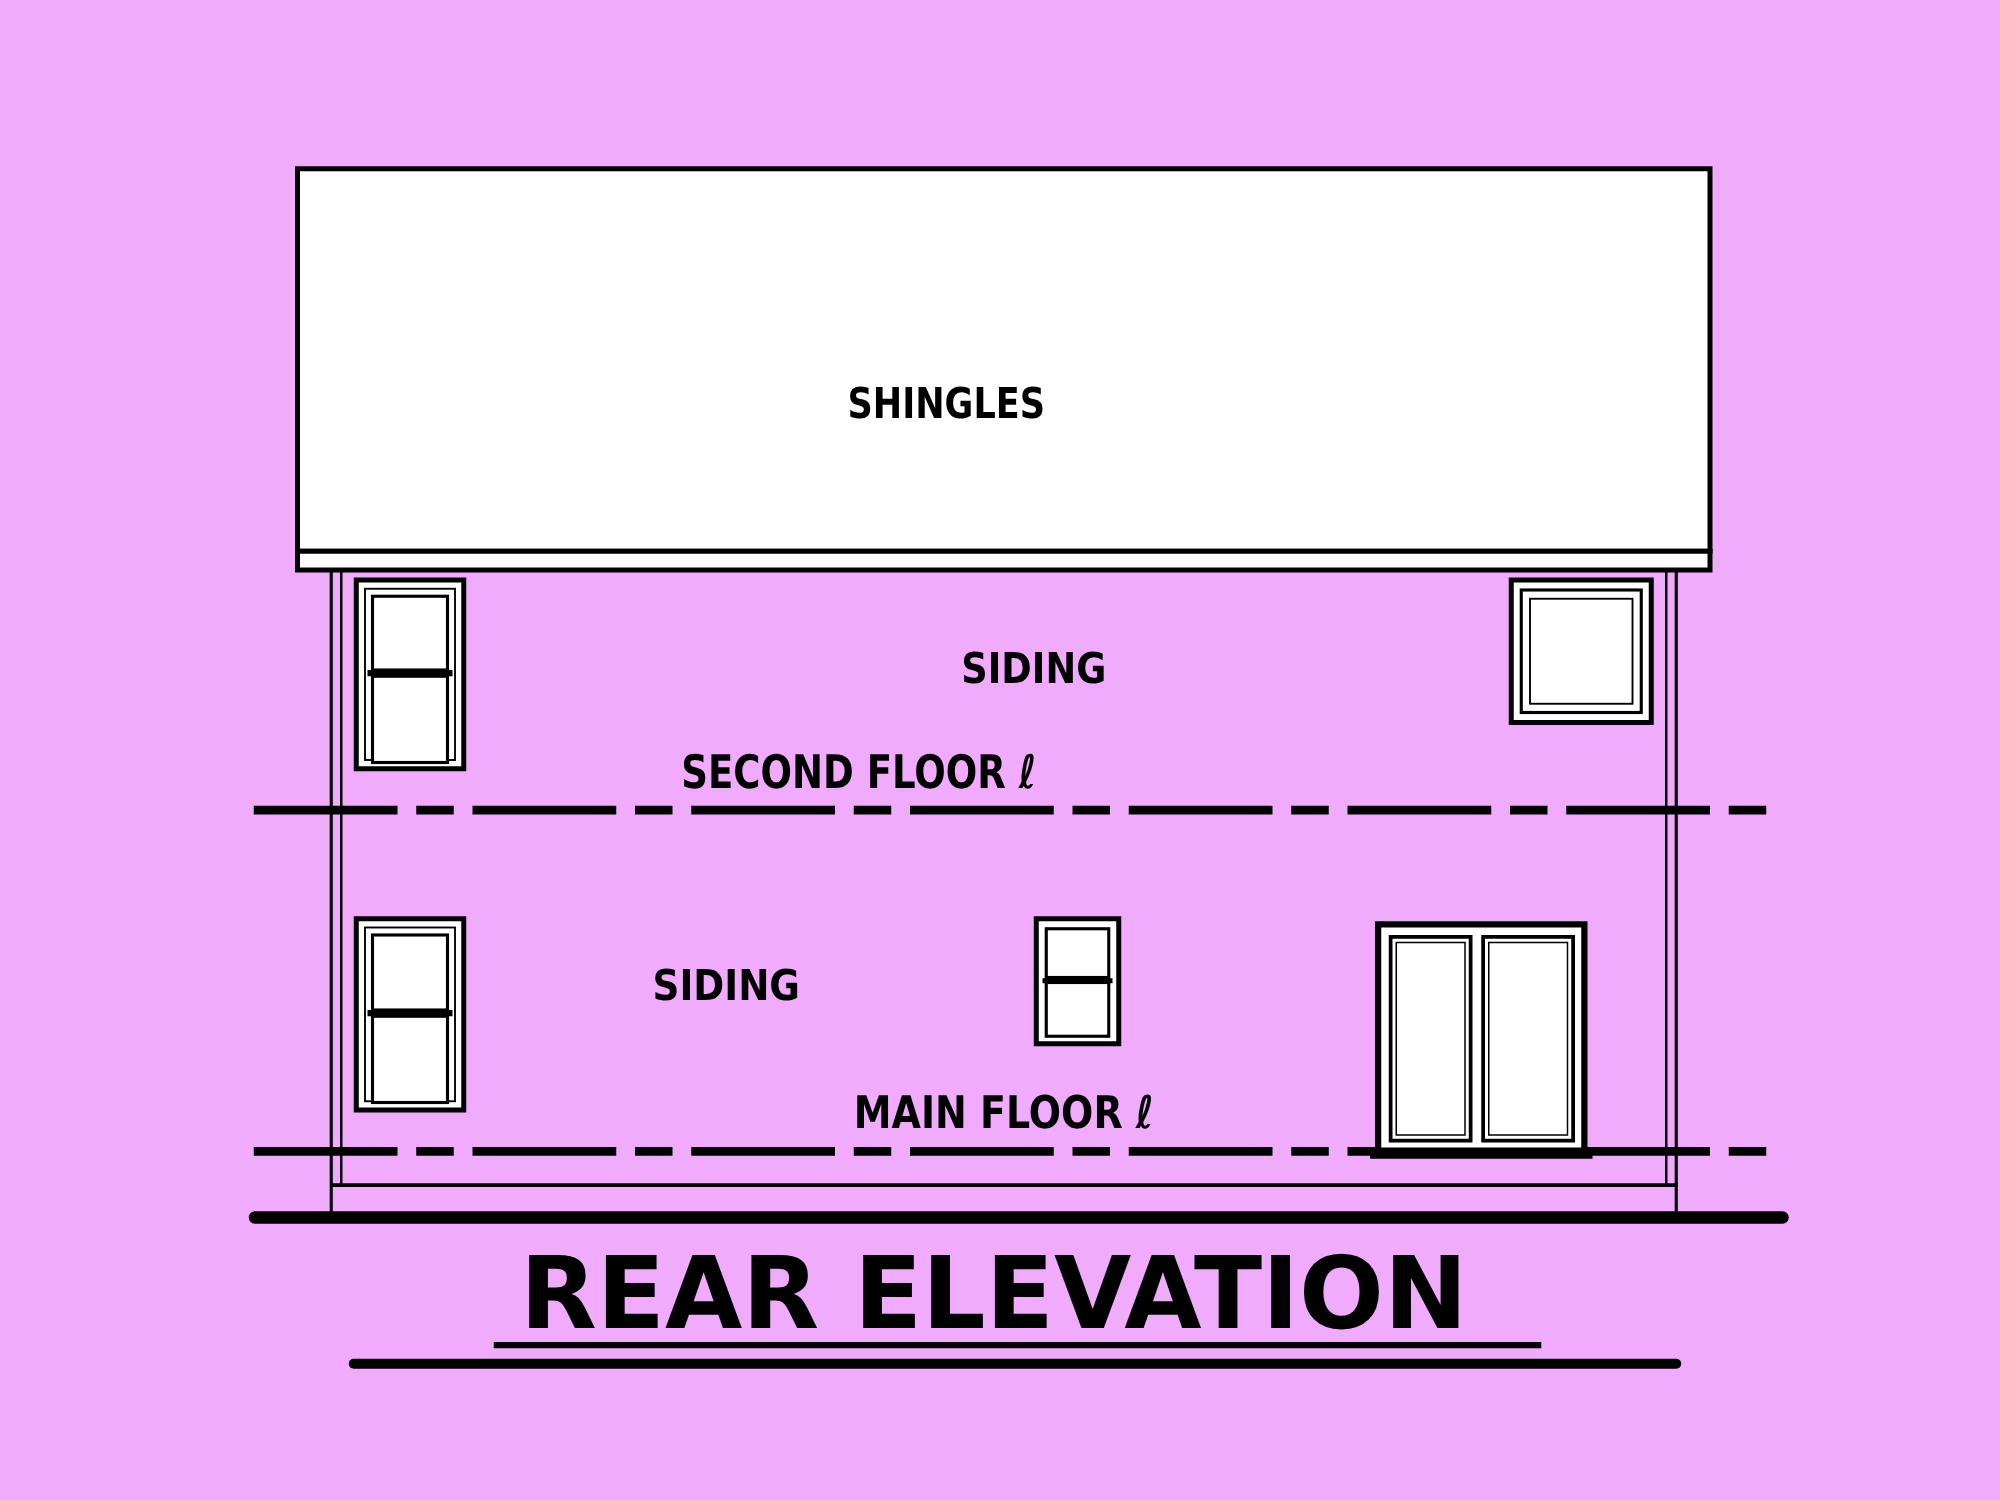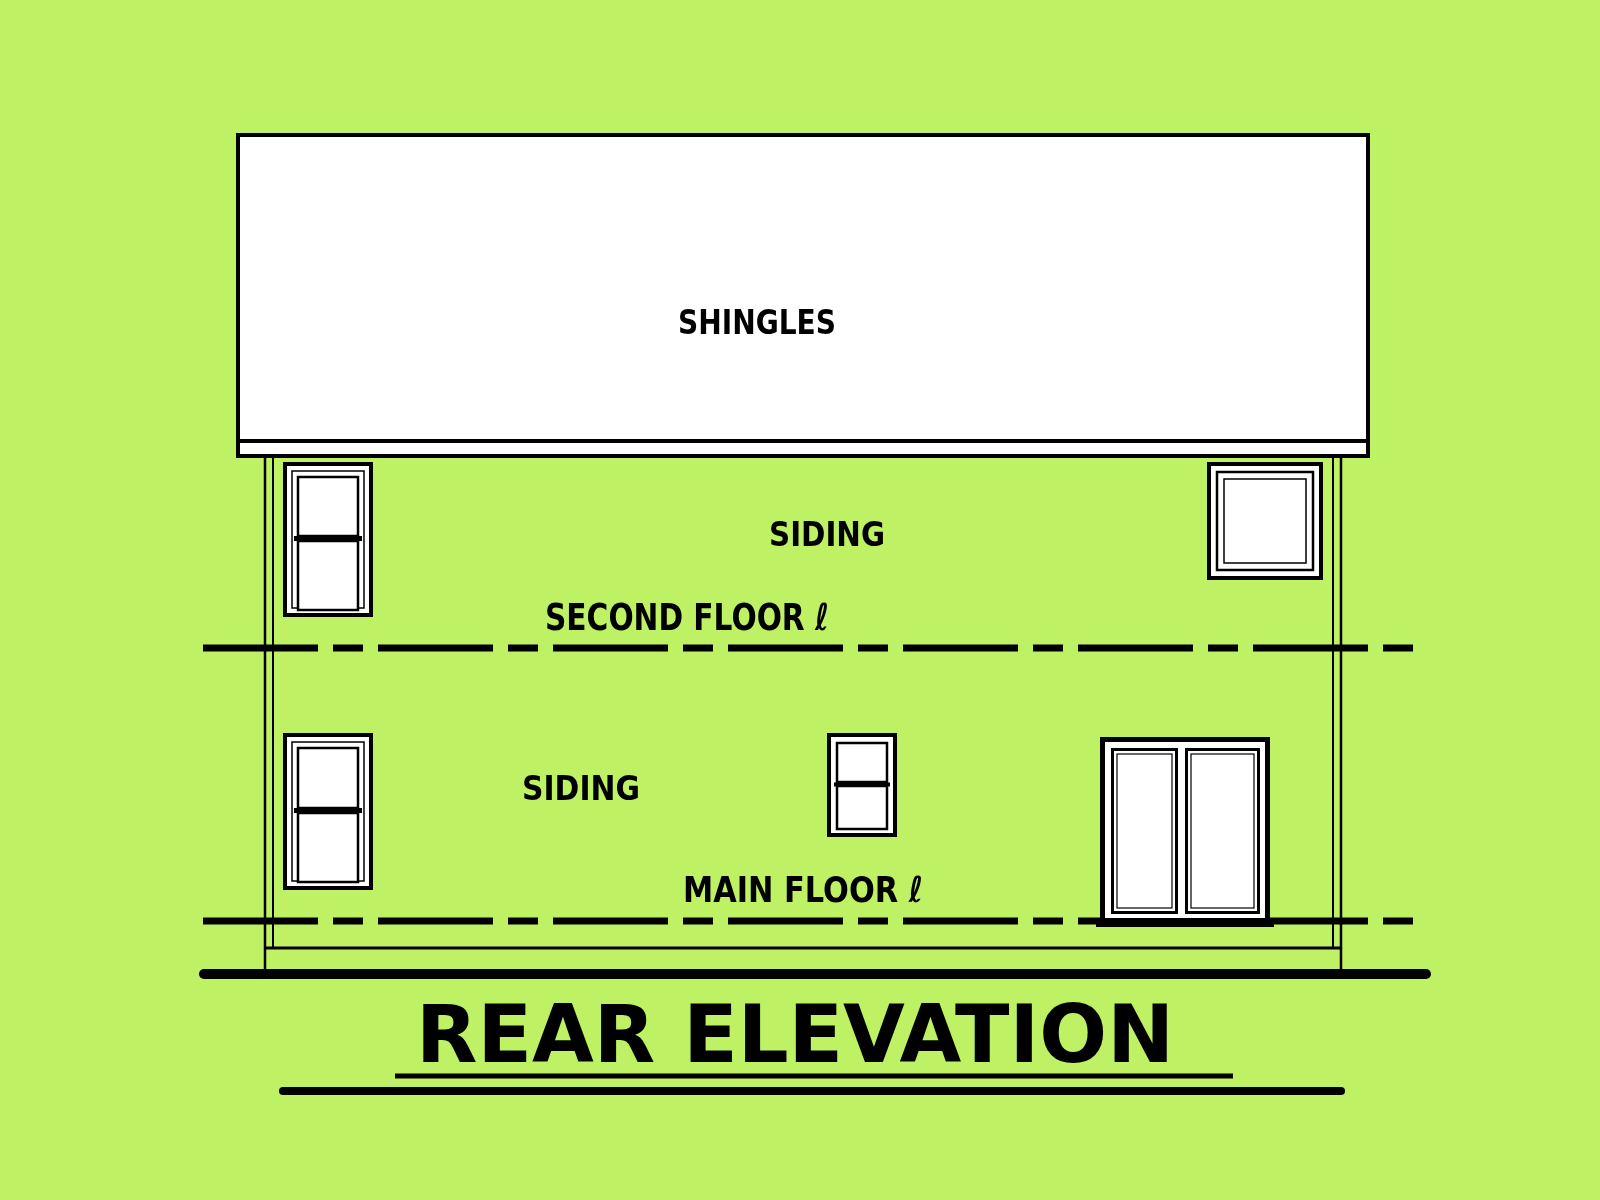--- a/index.html
+++ b/index.html
@@ -4,21 +4,21 @@
 <style>
   html, body {
     margin: 0;
     padding: 0;
     background: #ffffff;
   }
   .sheet {
     position: relative;
     width: 1600px;
     height: 1200px;
-    background: #bef264;
+    background: #f0abfc;
     overflow: hidden;
     font-family: "DejaVu Sans", sans-serif;
   }
   svg text {
     font-family: "DejaVu Sans", sans-serif;
     font-weight: bold;
     fill: #000000;
   }
 </style>
 </head>

